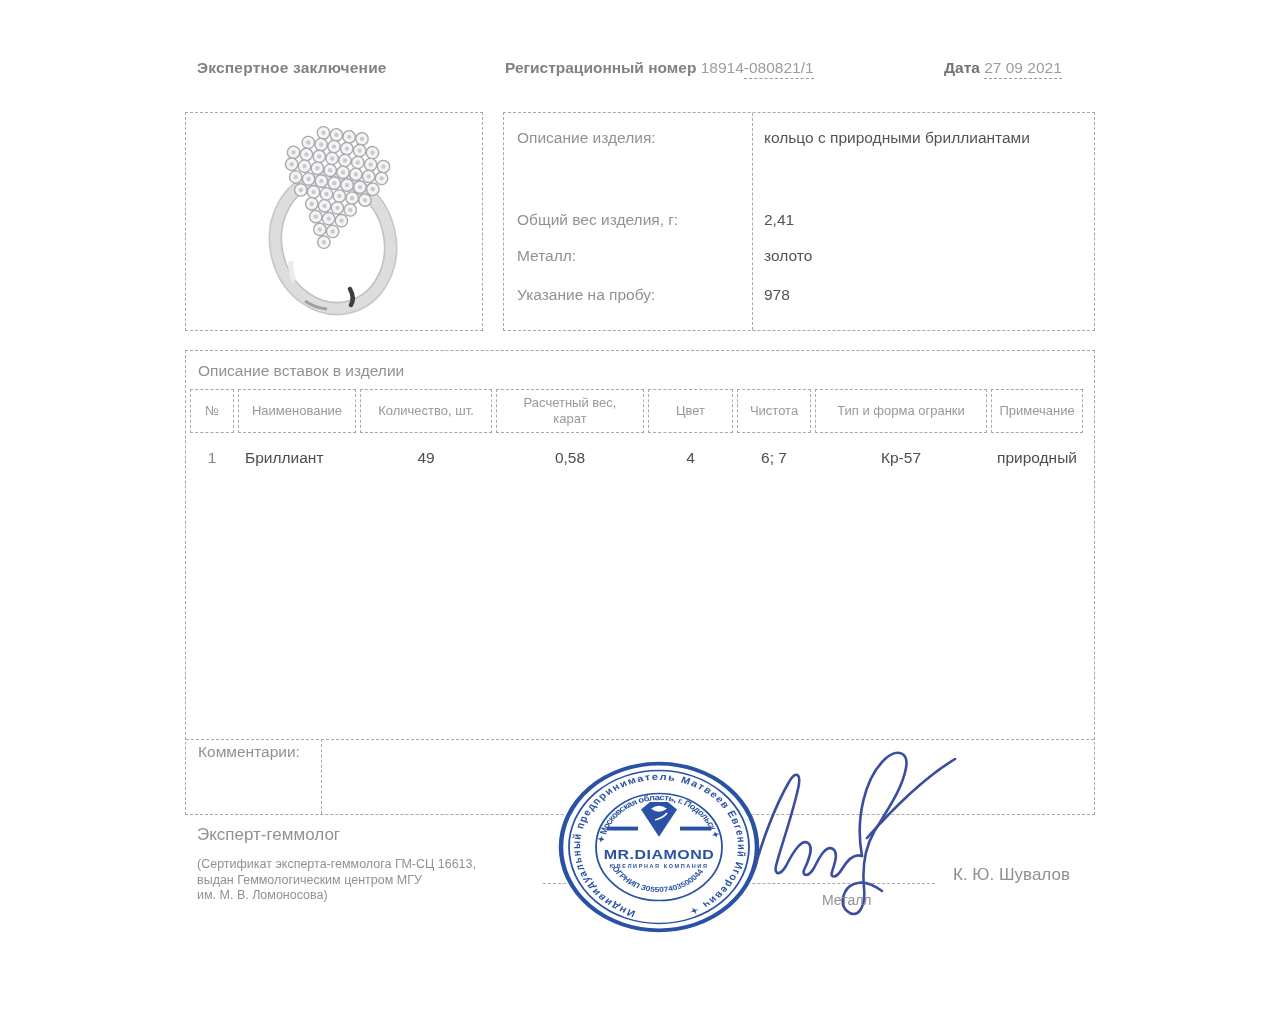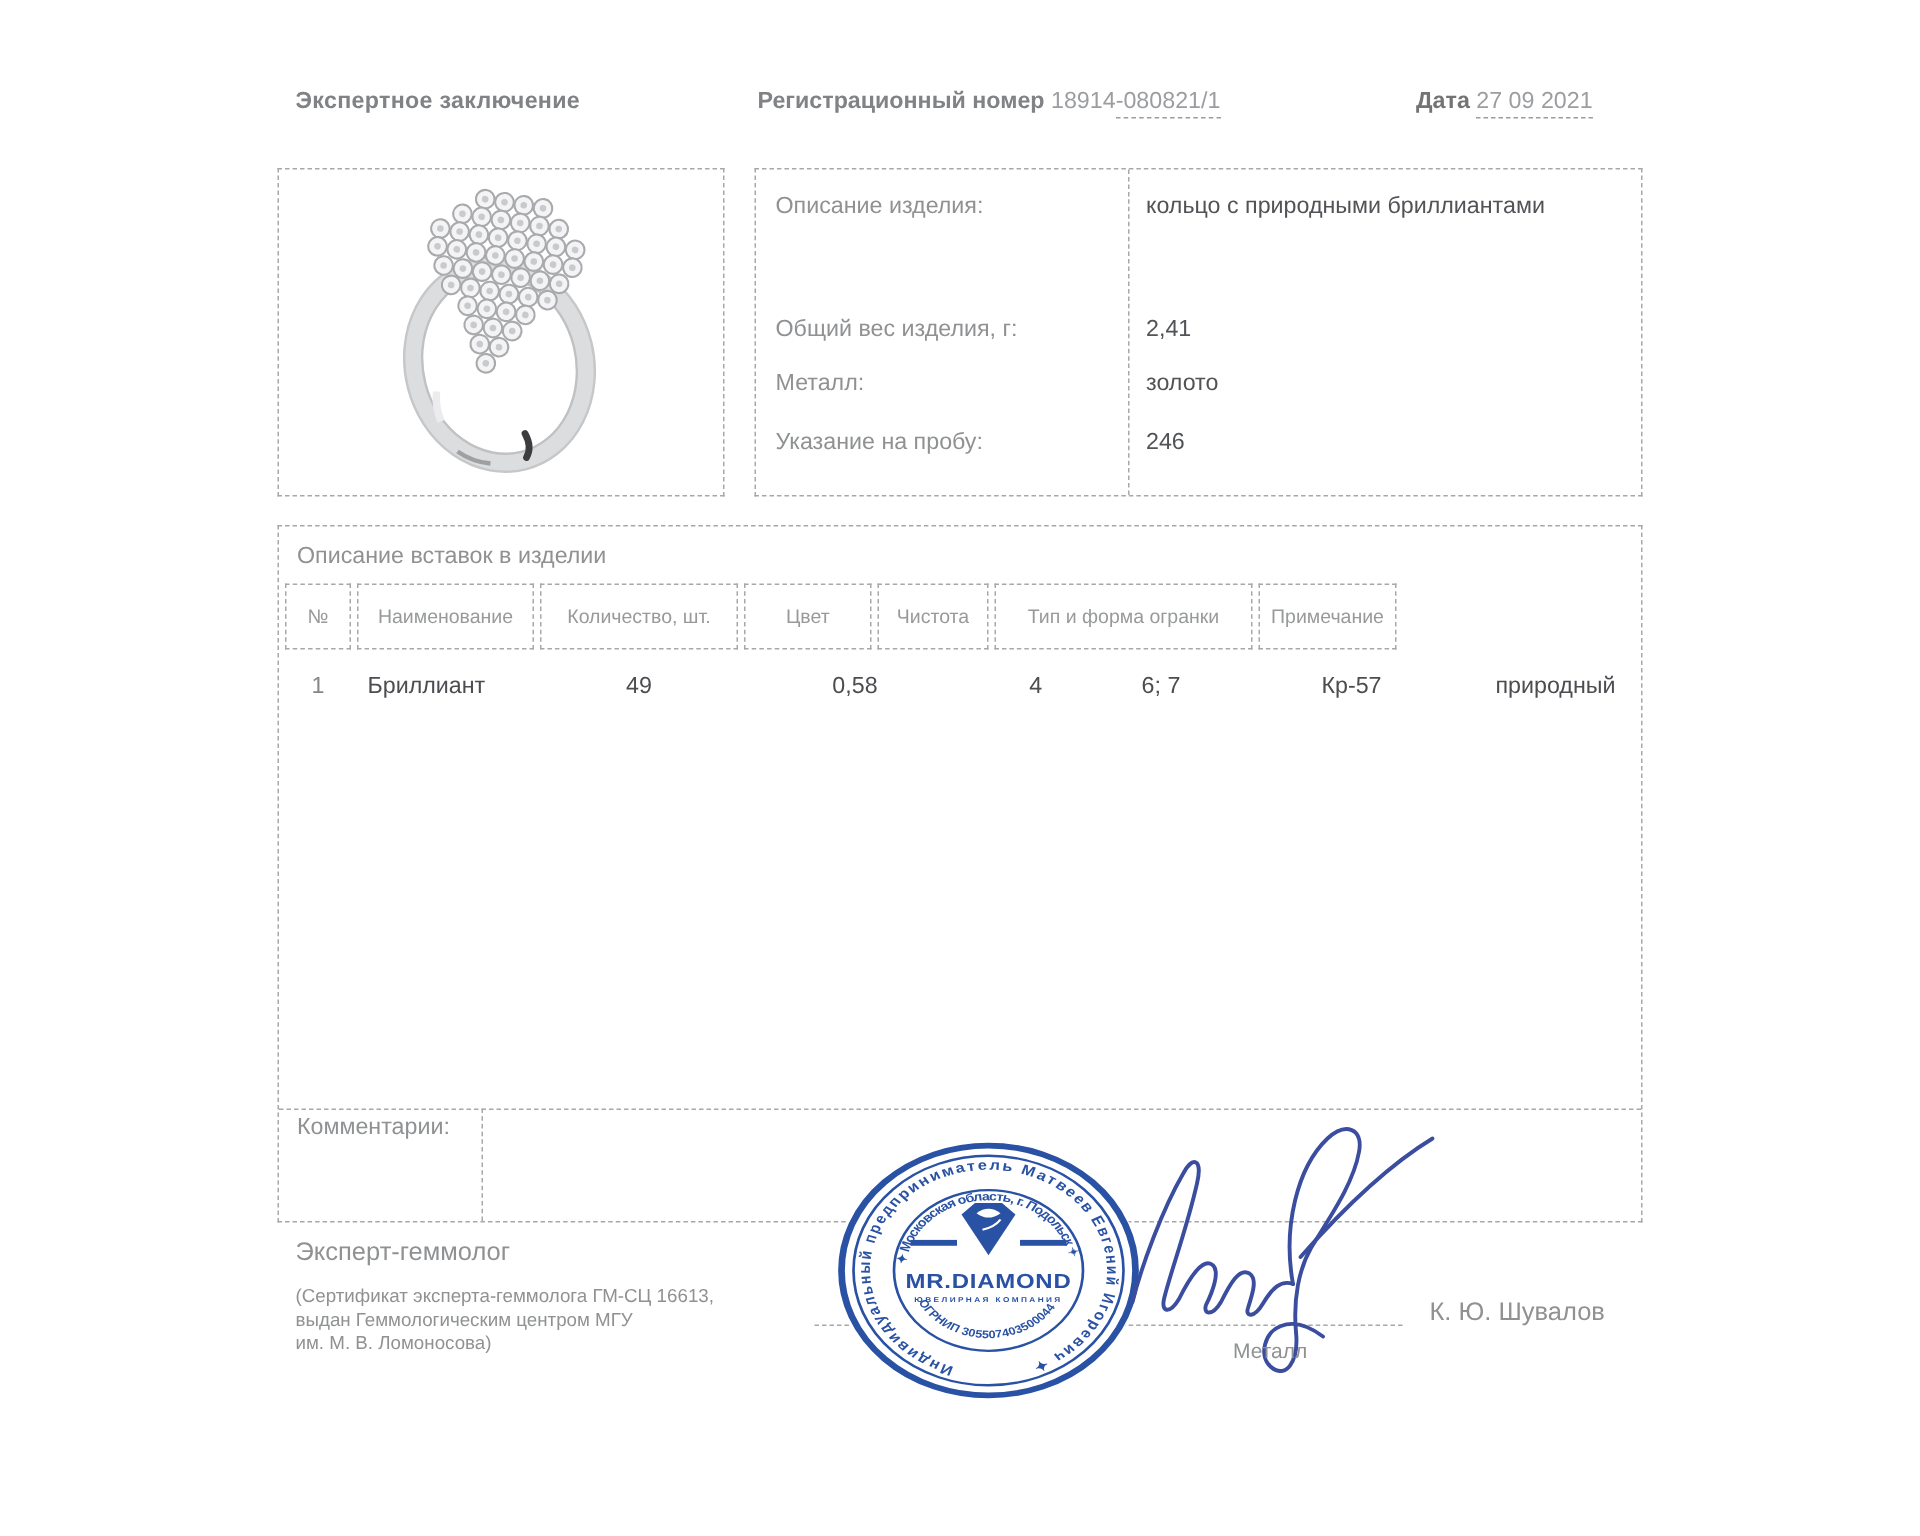--- a/index.html
+++ b/index.html
@@ -186,30 +186,32 @@
 
   <div class="abs dashed-box desc-box">
     <div class="abs desc-divider"></div>
     <div class="abs desc-label" style="top:16px;">Описание изделия:</div>
     <div class="abs desc-value" style="top:16px;">кольцо с природными бриллиантами</div>
     <div class="abs desc-label" style="top:98px;">Общий вес изделия, г:</div>
     <div class="abs desc-value" style="top:98px;">2,41</div>
     <div class="abs desc-label" style="top:134px;">Металл:</div>
     <div class="abs desc-value" style="top:134px;">золото</div>
     <div class="abs desc-label" style="top:173px;">Указание на пробу:</div>
-    <div class="abs desc-value" style="top:173px;">246</div>
+    <div class="abs desc-value" style="top:173px;">978</div>
   </div>
 
   <div class="abs dashed-box table-box">
     <div class="abs table-title">Описание вставок в изделии</div>
 
     <div class="abs hrow">
       <div class="hcell c0">№</div>
       <div class="hcell c1">Наименование</div>
       <div class="hcell c2">Количество, шт.</div>
+      <div class="hcell c3">Расчетный вес,
+карат</div>
       <div class="hcell c4">Цвет</div>
       <div class="hcell c5">Чистота</div>
       <div class="hcell c6">Тип и форма огранки</div>
       <div class="hcell c7">Примечание</div>
     </div>
 
     <div class="abs drow">
       <div class="dcell num c0">1</div>
       <div class="dcell left c1">Бриллиант</div>
       <div class="dcell c2">49</div>

